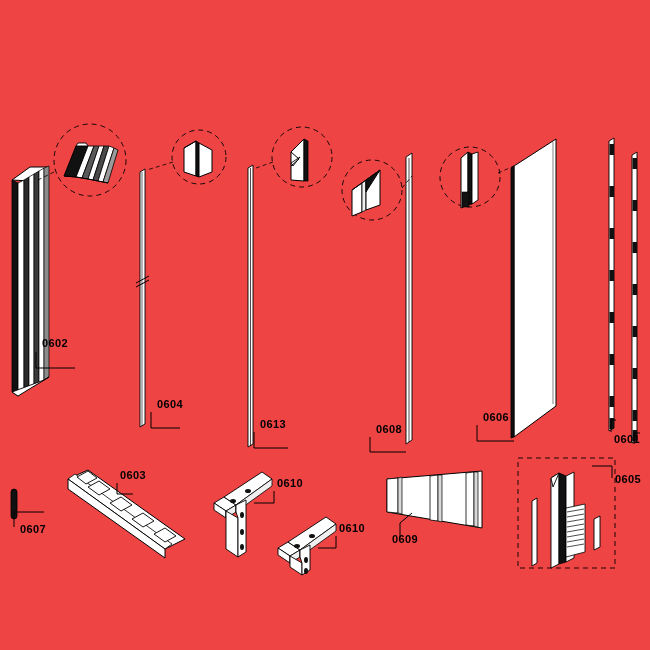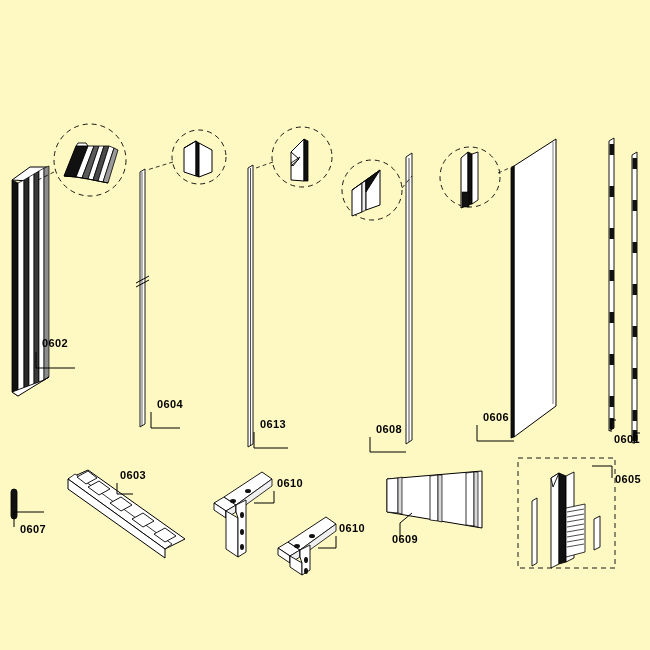--- a/index.html
+++ b/index.html
@@ -4,21 +4,21 @@
 <style>
   html, body {
     margin: 0;
     padding: 0;
     background: #ffffff;
   }
   #stage {
     position: relative;
     width: 650px;
     height: 650px;
-    background: #fef9c3;
+    background: #ef4444;
     overflow: hidden;
     font-family: "Liberation Sans", sans-serif;
   }
   #diagram {
     position: absolute;
     left: 0;
     top: 0;
     width: 650px;
     height: 650px;
   }

